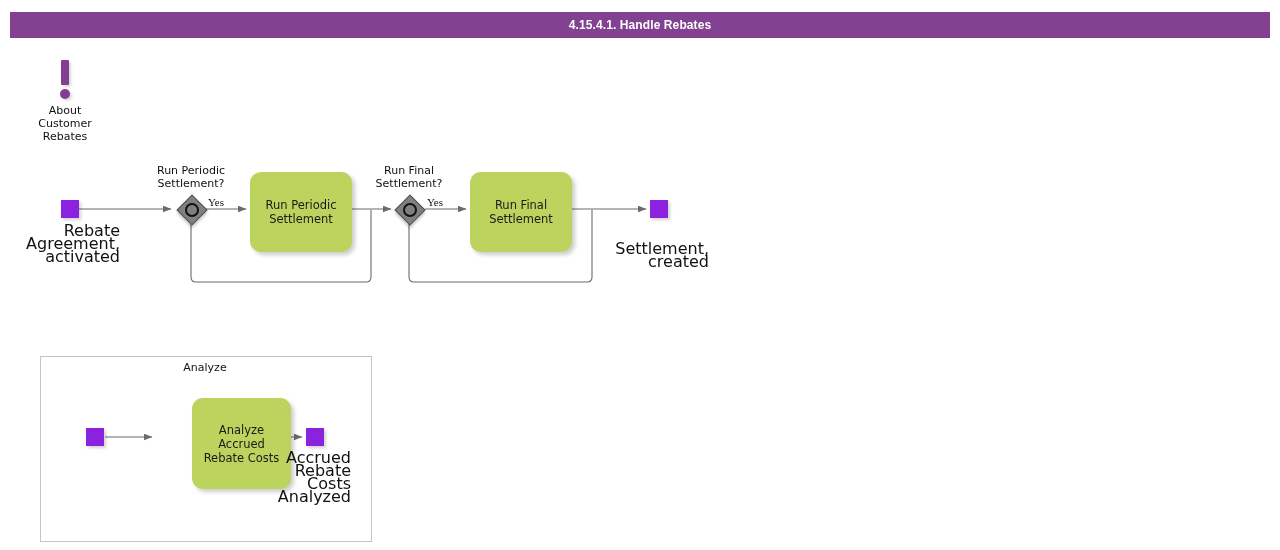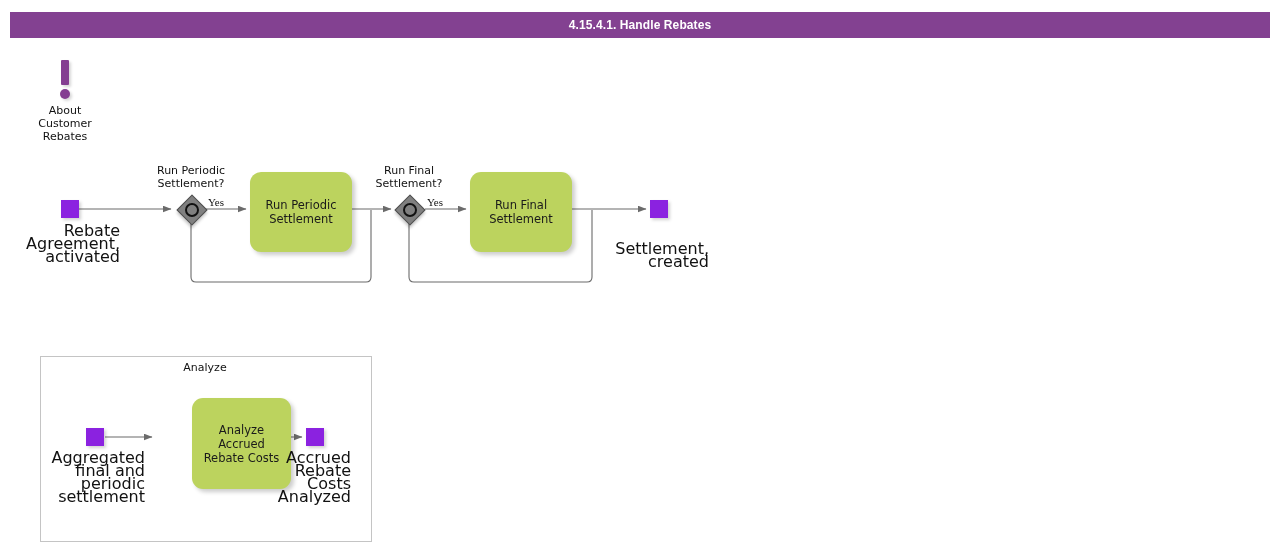--- a/index.html
+++ b/index.html
@@ -264,24 +264,20 @@
   </div>
 
   <div class="event-sq" style="left:650px; top:200px;"></div>
   <div class="event-label" style="left:609px; top:242px; width:100px;">Settlement,
 created</div>
 
   <div class="subprocess" style="left:40px; top:356px; width:330px; height:184px;"></div>
   <div class="subprocess-title" style="left:140px; top:361px; width:130px;">Analyze</div>
 
   <div class="event-sq" style="left:86px; top:428px;"></div>
-  <div class="event-label" style="left:45px; top:451px; width:100px;">Aggregated
-final and
-periodic
-settlement</div>
 
   <div class="task" style="left:156px; top:398px; width:99px; height:91px;margin-left:36px;">
     <span class="task-label">Analyze Accrued
 Rebate Costs</span>
   </div>
 
   <div class="event-sq" style="left:306px; top:428px;"></div>
   <div class="event-label" style="left:251px; top:451px; width:100px;">Accrued
 Rebate
 Costs

